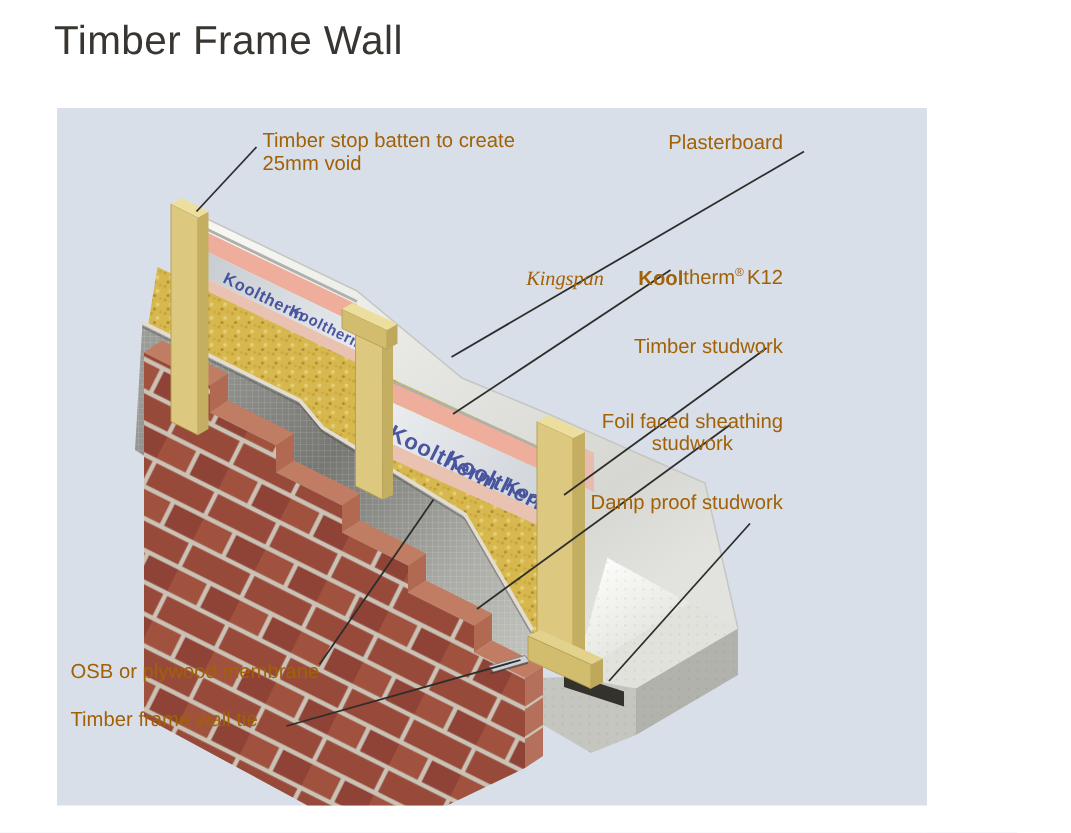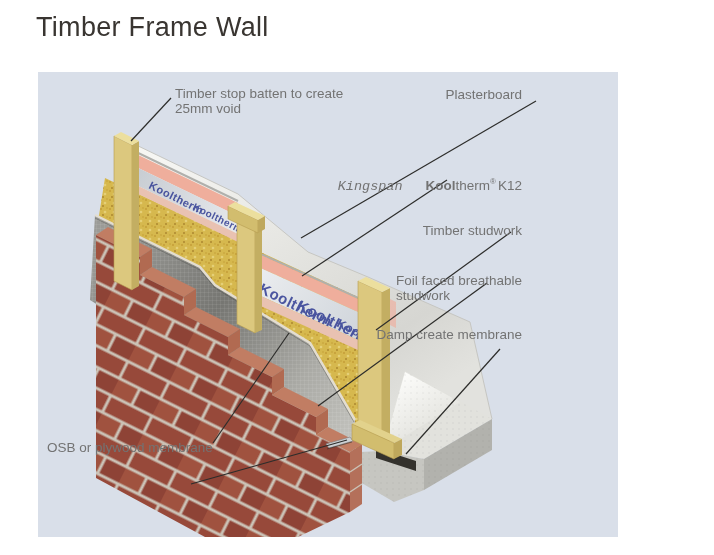--- a/index.html
+++ b/index.html
@@ -1,23 +1,23 @@
 <!DOCTYPE html>
 <html><head>
 <meta charset="utf-8">
 <style>
   html,body{margin:0;padding:0;background:#ffffff;}
   #stage{position:relative;width:618px;height:555px;background:#ffffff;overflow:hidden;
          font-family:"Liberation Sans", sans-serif;}
   #title{position:absolute;left:36px;top:12px;font-size:27px;font-weight:400;
          color:#393531;letter-spacing:.3px;}
   svg{position:absolute;left:0;top:0;}
-  .lbl{position:absolute;font-size:13.5px;line-height:14.8px;color:#737373;white-space:nowrap;}
-  .r{text-align:left;}
-  .serif-i{font-family:Liberation Mono, monospace;font-style:italic;margin-right:4px;}
+  .lbl{position:absolute;font-size:13.5px;line-height:14.8px;color:#a16207;white-space:nowrap;}
+  .r{text-align:center;}
+  .serif-i{font-family:Liberation Serif, serif;font-style:italic;margin-right:4px;}
   .bold{font-weight:700;padding-left:19px;}
   sup{font-size:8px;vertical-align:super;margin-right:2px;}
 </style>
 </head>
 <body>
 
 <div id="stage">
 
   <div id="title">Timber Frame Wall</div>
 
@@ -184,22 +184,23 @@
 
   <div class="lbl r" style="right:96px;top:88px;">Plasterboard</div>
 
   <div class="lbl r" style="right:96px;top:174px;line-height:15.5px;">
     <div><span class="serif-i">Kingspan</span><span class="bold">Kool</span><span>therm</span><sup>®</sup><span>K12</span></div>
   </div>
 
   <div class="lbl r" style="right:96px;top:224px;">Timber studwork</div>
 
   <div class="lbl r" style="right:96px;top:274px;">
-    <div>Foil faced breathable</div>
+    <div>Foil faced sheathing</div>
     <div>studwork</div>
   </div>
 
-  <div class="lbl r" style="right:96px;top:328px;">Damp create membrane</div>
+  <div class="lbl r" style="right:96px;top:328px;">Damp proof studwork</div>
 
   <div class="lbl" style="left:47px;top:441px;">OSB or plywood membrane</div>
 
+  <div class="lbl" style="left:47px;top:473px;">Timber frame wall tie</div>
 
 </div>
 
 </body></html>

